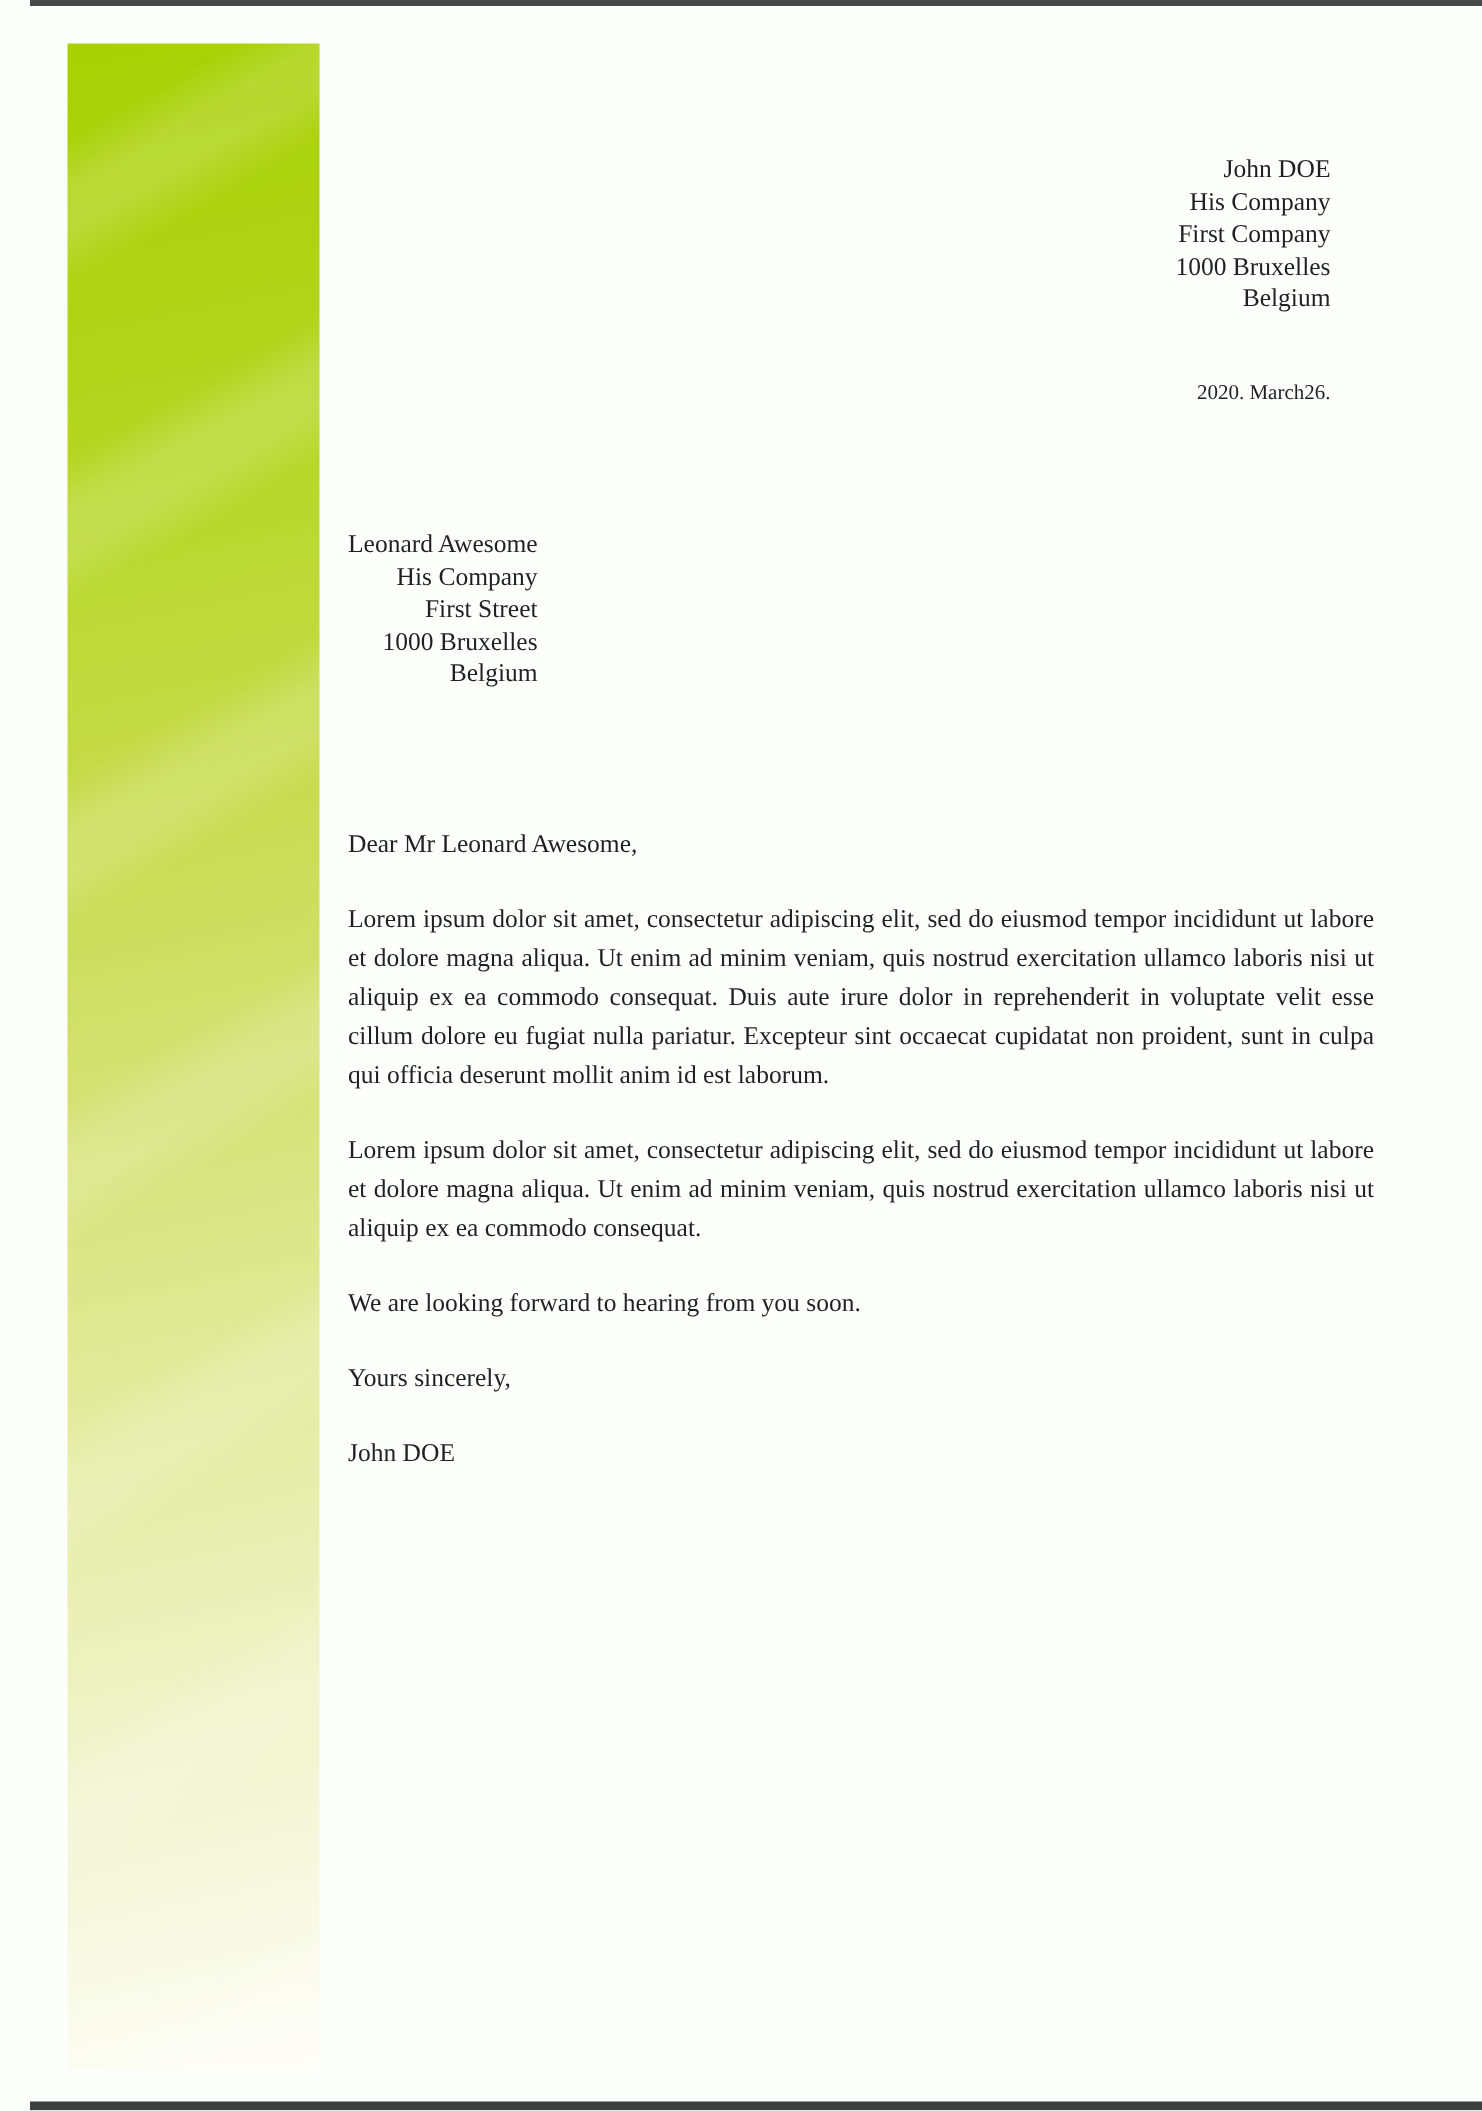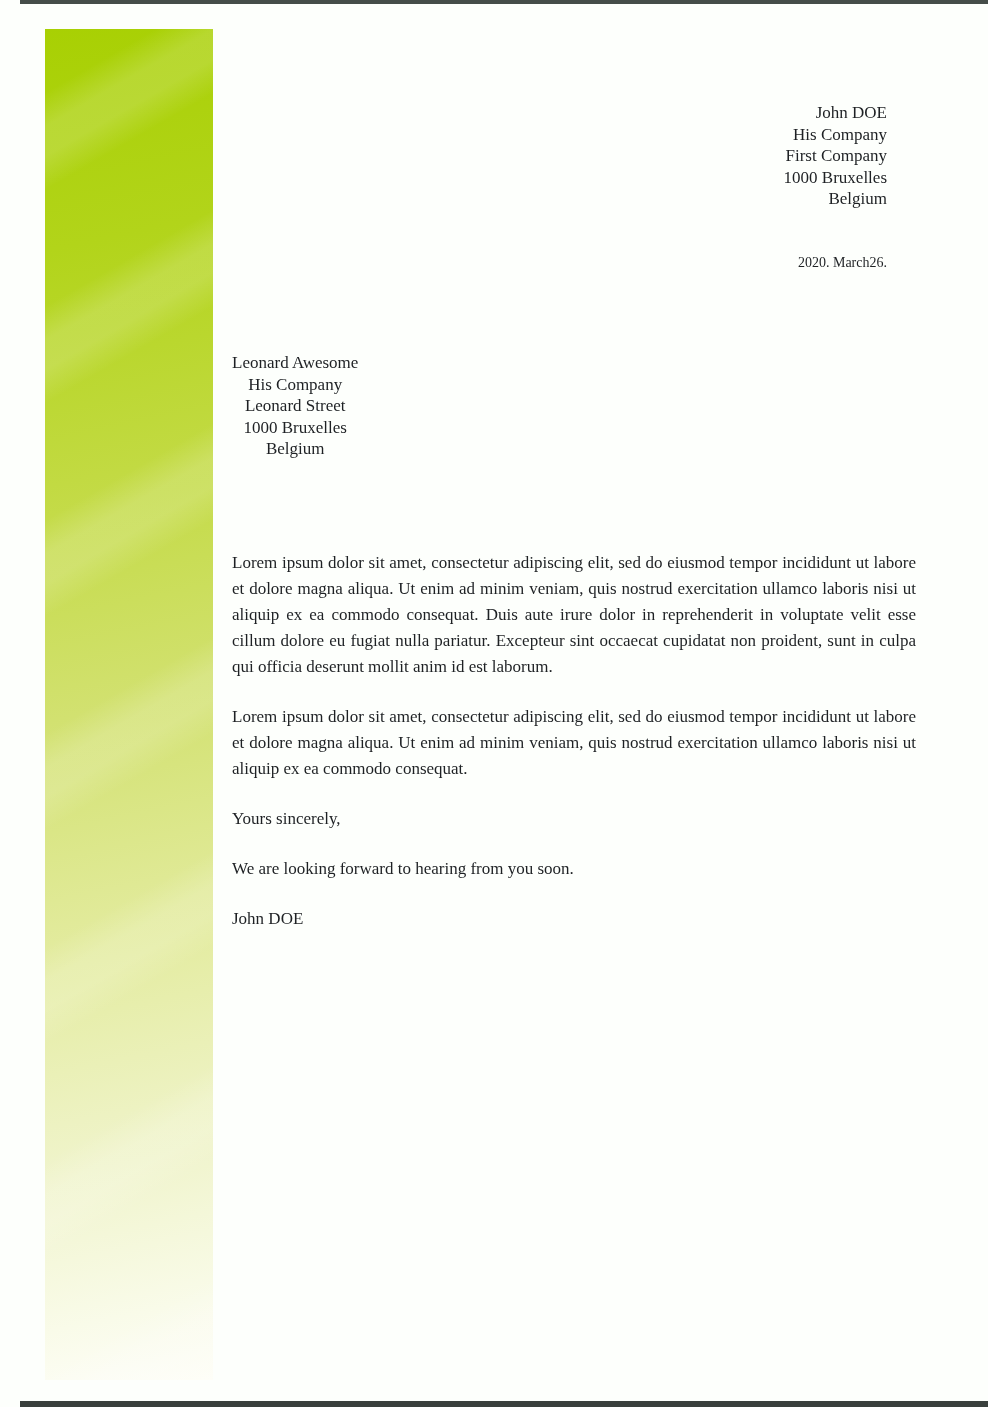--- a/index.html
+++ b/index.html
@@ -49,21 +49,21 @@
     font-size: 17px; line-height: 21.5px;
     white-space: nowrap;
   }
   .date-line {
     position: absolute; top: 252px; right: 121px;
     font-size: 14px; line-height: 21.5px;
     white-space: nowrap;
   }
   .recipient {
     position: absolute; top: 352px; left: 212px;
-    text-align: center;
+    text-align: right;
     font-size: 17px; line-height: 21.5px;
     white-space: nowrap;
   }
   .letter-body {
     position: absolute; top: 550px; left: 212px;
     width: 684px;
     font-size: 17px; line-height: 26px;
   }
   .letter-body p { margin: 0 0 24px 0; }
   .para { text-align: justify; text-justify: inter-word; }
@@ -83,28 +83,29 @@
     <div>First Company</div>
     <div>1000 Bruxelles</div>
     <div>Belgium</div>
   </div>
 
   <div class="date-line">2020. March26.</div>
 
   <div class="recipient">
     <div>Leonard Awesome</div>
     <div>His Company</div>
-    <div>Leonard Street</div>
+    <div>First Street</div>
     <div>1000 Bruxelles</div>
     <div>Belgium</div>
   </div>
 
   <div class="letter-body">
+    <p>Dear Mr Leonard Awesome,</p>
     <p class="para">Lorem ipsum dolor sit amet, consectetur adipiscing elit, sed do eiusmod tempor incididunt ut labore et dolore magna aliqua. Ut enim ad minim veniam, quis nostrud exercitation ullamco laboris nisi ut aliquip ex ea commodo consequat. Duis aute irure dolor in reprehenderit in voluptate velit esse cillum dolore eu fugiat nulla pariatur. Excepteur sint occaecat cupidatat non proident, sunt in culpa qui officia deserunt mollit anim id est laborum.</p>
     <p class="para">Lorem ipsum dolor sit amet, consectetur adipiscing elit, sed do eiusmod tempor incididunt ut labore et dolore magna aliqua. Ut enim ad minim veniam, quis nostrud exercitation ullamco laboris nisi ut aliquip ex ea commodo consequat.</p>
+    <p>We are looking forward to hearing from you soon.</p>
     <p>Yours sincerely,</p>
-    <p>We are looking forward to hearing from you soon.</p>
     <p>John DOE</p>
   </div>
 
   <div class="window-strip-bottom"></div>
 
 </div>
 
 </body></html>

